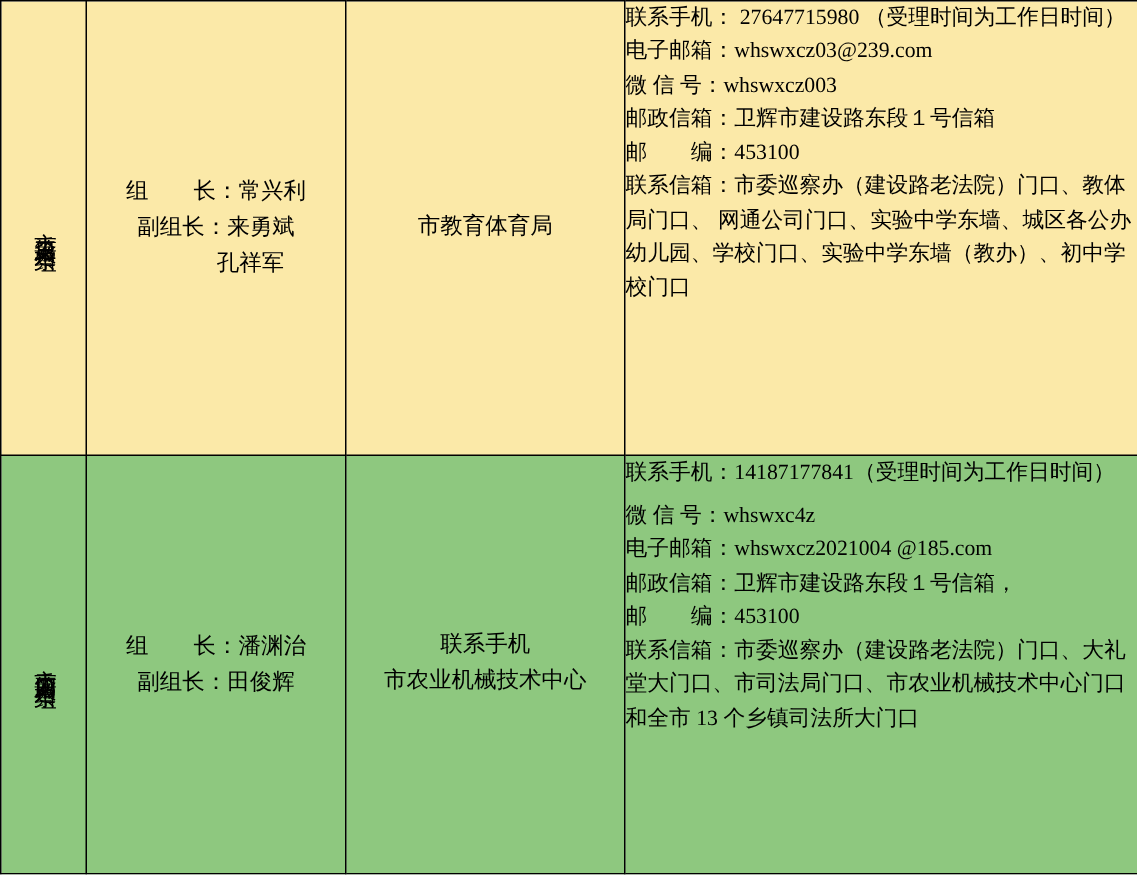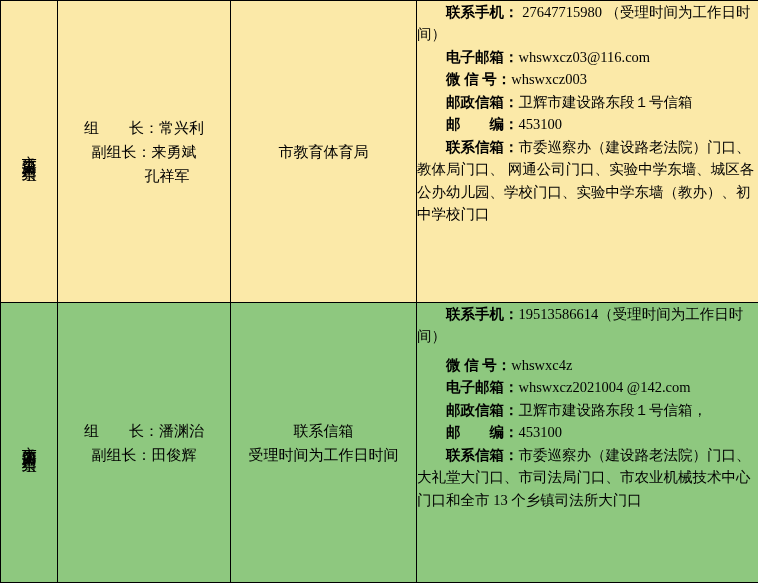--- a/index.html
+++ b/index.html
@@ -65,35 +65,35 @@
   }
   .leaders .line.indent {
     padding-left: 46px;
   }
 
   .unit {
     font-size: 15px;
     line-height: 1.6;
     text-align: center;
     padding: 4px 6px;
+    font-family: Liberation Mono, monospace;
   }
   .unit .line { white-space: pre; }
 
   .contact {
     font-size: 14.5px;
     line-height: 1.55;
     padding: 8px 8px 8px 10px;
     vertical-align: top;
   }
   .contact .line {
     white-space: pre-wrap;
   }
   .contact .lbl {
-    font-weight: bold;
-    margin-left: 29px;
+    font-weight: normal;
   }
   .contact.cell-top {
     vertical-align: top;
   }
   .spacer-line { height: 6px; }
 </style>
 </head>
 <body>
 
 <div class="sheet">
@@ -106,44 +106,44 @@
         <td class="col-leaders leaders">
           <div class="line">组　　长：常兴利</div>
           <div class="line">副组长：来勇斌</div>
           <div class="line indent">孔祥军</div>
         </td>
         <td class="col-unit unit">
           <div class="line">市教育体育局</div>
         </td>
         <td class="col-contact contact cell-top">
           <div class="line"><span class="lbl">联系手机：</span><span> 27647715980 （受理时间为工作日时间）</span></div>
-          <div class="line"><span class="lbl">电子邮箱：</span><span>whswxcz03@116.com</span></div>
+          <div class="line"><span class="lbl">电子邮箱：</span><span>whswxcz03@239.com</span></div>
           <div class="line"><span class="lbl">微 信 号：</span><span>whswxcz003</span></div>
           <div class="line"><span class="lbl">邮政信箱：</span><span>卫辉市建设路东段１号信箱</span></div>
           <div class="line"><span class="lbl">邮　　编：</span><span>453100</span></div>
           <div class="line"><span class="lbl">联系信箱：</span><span>市委巡察办（建设路老法院）门口、教体局门口、 网通公司门口、实验中学东墙、城区各公办幼儿园、学校门口、实验中学东墙（教办）、初中学校门口</span></div>
         </td>
       </tr>
       <tr class="row-green">
         <td class="col-group vert">
           <span class="vtext">市委第四巡察组</span>
         </td>
         <td class="col-leaders leaders">
           <div class="line">组　　长：潘渊治</div>
           <div class="line">副组长：田俊辉</div>
         </td>
         <td class="col-unit unit">
-          <div class="line">联系信箱</div>
-          <div class="line">受理时间为工作日时间</div>
+          <div class="line">联系手机</div>
+          <div class="line">市农业机械技术中心</div>
         </td>
         <td class="col-contact contact cell-top">
-          <div class="line"><span class="lbl">联系手机：</span><span>19513586614（受理时间为工作日时间）</span></div>
+          <div class="line"><span class="lbl">联系手机：</span><span>14187177841（受理时间为工作日时间）</span></div>
           <div class="spacer-line"></div>
           <div class="line"><span class="lbl">微 信 号：</span><span>whswxc4z</span></div>
-          <div class="line"><span class="lbl">电子邮箱：</span><span>whswxcz2021004 @142.com</span></div>
+          <div class="line"><span class="lbl">电子邮箱：</span><span>whswxcz2021004 @185.com</span></div>
           <div class="line"><span class="lbl">邮政信箱：</span><span>卫辉市建设路东段１号信箱，</span></div>
           <div class="line"><span class="lbl">邮　　编：</span><span>453100</span></div>
           <div class="line"><span class="lbl">联系信箱：</span><span>市委巡察办（建设路老法院）门口、大礼堂大门口、市司法局门口、市农业机械技术中心门口和全市 13 个乡镇司法所大门口</span></div>
         </td>
       </tr>
     </tbody>
   </table>
 </div>
 
 </body></html>

